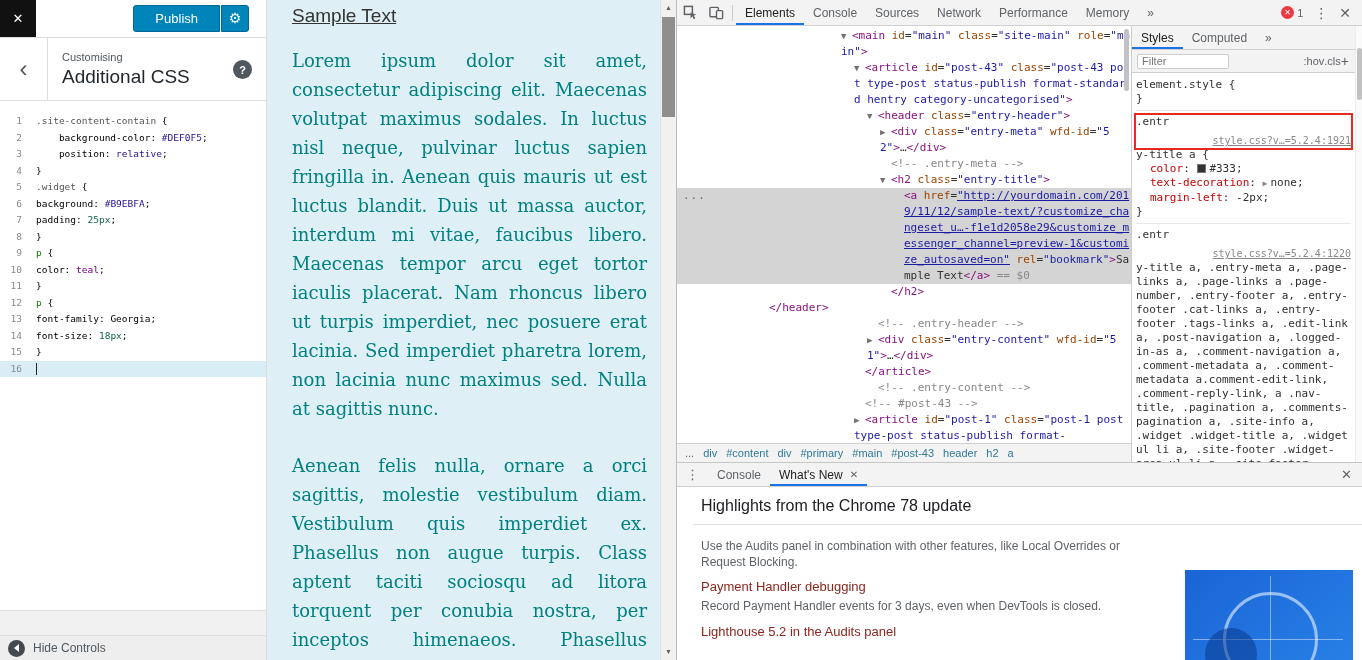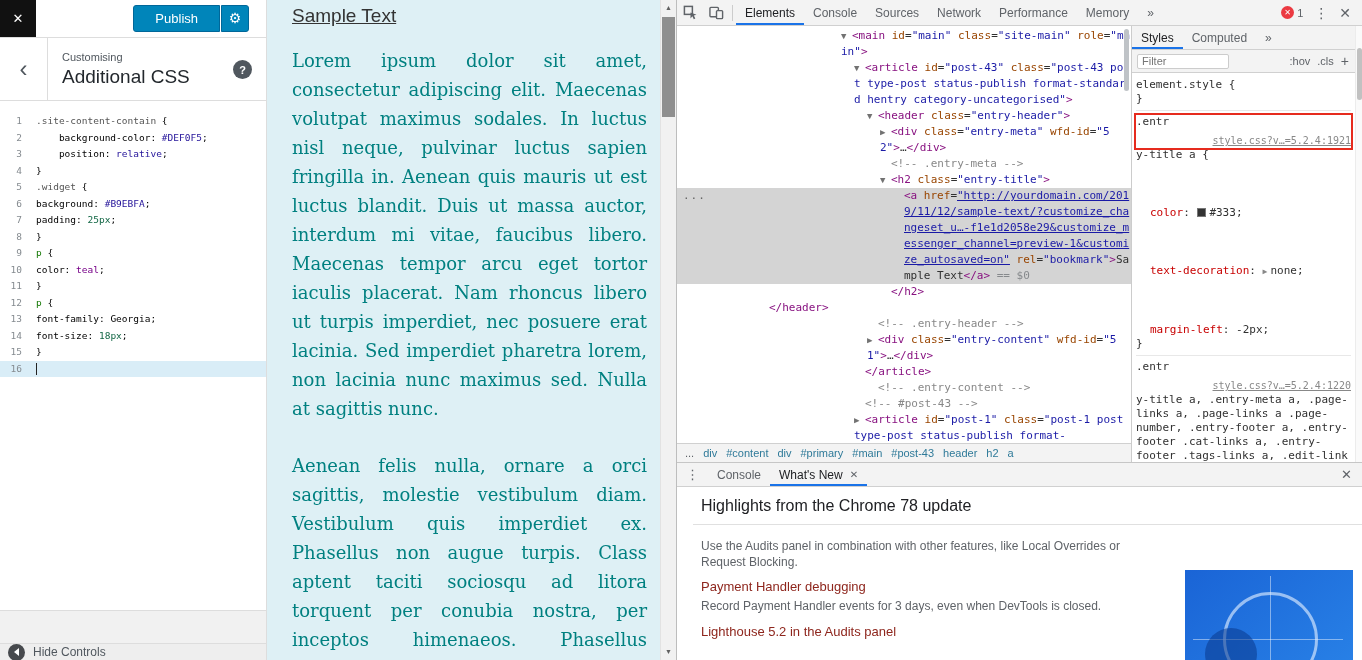--- a/index.html
+++ b/index.html
@@ -18,21 +18,21 @@
   .cz-title{position:absolute;left:62px;top:28px;font-size:19px;font-weight:400;color:#23282d;}
   .cz-help{position:absolute;right:14px;top:22px;width:19px;height:19px;border-radius:50%;background:#50575e;color:#fff;font-size:11px;font-weight:bold;display:flex;align-items:center;justify-content:center;cursor:pointer;}
   .cz-editor{position:absolute;top:101px;left:0;right:0;height:510px;background:#fff;font-family:"DejaVu Sans Mono",monospace;font-size:9.5px;line-height:16.5px;padding-top:12px;overflow:hidden;border-bottom:1px solid #ddd;}
   .code-line{display:flex;white-space:pre;}
   .code-line.active{background:#d9edf7;}
   .gut{width:30px;flex:none;text-align:right;padding-right:8px;color:#858b90;}
   .code-text{white-space:pre;padding-left:6px;}
   .cursor{display:inline-block;width:1px;height:12px;background:#222;vertical-align:text-top;}
   .cz-editor .sg-sel{color:#555;} .cz-editor .sg-tagsel{color:#170;} .cz-editor .sg-prop{color:#000;}
   .cz-editor .sg-atom{color:#219;} .cz-editor .sg-num{color:#164;} .cz-editor .sg-kw{color:#708;} .cz-editor .sg-pln{color:#000;}
-  .cz-footer{position:absolute;bottom:0;left:0;right:0;height:17px;background:#eee;border-top:1px solid #ddd;display:flex;align-items:center;gap:8px;padding-left:8px;}
+  .cz-footer{position:absolute;bottom:0;left:0;right:0;height:25px;background:#eee;border-top:1px solid #ddd;display:flex;align-items:center;gap:8px;padding-left:8px;}
   .cz-collapse{width:17px;height:17px;border-radius:50%;background:#46494d;color:#fff;display:flex;align-items:center;justify-content:center;cursor:pointer;}
   .cz-collapse .tri{width:0;height:0;border-right:5px solid #fff;border-top:4px solid transparent;border-bottom:4px solid transparent;margin-right:1px;}
   .cz-hide{font-size:12px;color:#50575e;cursor:pointer;}
 
   
   #preview{position:absolute;left:267px;top:0;width:393px;height:660px;background:#DEF0F5;overflow:hidden;}
   .pv-inner{padding:5px 13px 0 25px;}
   .pv-title{display:inline-block;font-size:19px;color:#333;text-decoration:underline;margin-bottom:19px;cursor:pointer;}
   .pv-p{font-family:"DejaVu Serif",serif;font-size:18px;line-height:29px;color:#008080;text-align:justify;margin-bottom:28px;}
   #pv-scroll{position:absolute;left:660px;top:0;width:16px;height:660px;background:#f1f1f1;border-left:1px solid #e2e2e2;}
@@ -64,32 +64,32 @@
   .dt-tree .sg-pln{color:#303030;} .dt-tree .sg-comment{color:#888;} .dt-tree .sg-annot{color:#86898c;}
   .dt-tree .sg-arrow{color:#727272;font-size:9px;display:inline-block;width:11px;}
   .el-thumb{position:absolute;right:2px;top:3px;width:5px;height:62px;background:#bfc3c7;border-radius:2.5px;}
 
   .dt-crumbs{position:absolute;top:443px;left:0;width:454px;height:19px;background:#f3f3f3;border-top:1px solid #d0d0d0;display:flex;align-items:center;gap:9px;padding-left:8px;font-size:11px;overflow:hidden;}
   .crumb{color:#2f7a99;cursor:pointer;white-space:nowrap;}
   .crumb.dim{color:#5f6368;}
 
   .dt-styles{position:absolute;top:26px;left:454px;width:232px;height:436px;border-left:1px solid #ccc;background:#fff;overflow:hidden;}
   .st-tabs{height:24px;background:#f3f3f3;border-bottom:1px solid #d0d0d0;display:flex;}
-  .st-filter{height:23px;background:#f3f3f3;border-bottom:1px solid #d0d0d0;display:flex;align-items:center;gap:7px;padding:0 14px 0 5px;font-size:11px;color:#5f6368;}
+  .st-filter{height:23px;background:#f3f3f3;border-bottom:1px solid #d0d0d0;display:flex;align-items:center;padding:0 14px 0 5px;font-size:11px;color:#5f6368;}
   .st-filter input{width:92px;height:15px;font-size:11px;border:1px solid #ccc;border-radius:2px;padding:0 4px;background:#fff;color:#333;outline:none;font-family:"Liberation Sans",sans-serif;}
   .st-tog{margin-left:auto;cursor:pointer;}
   .st-tog + .st-tog{margin-left:0;}
   .st-plus{font-size:14px;cursor:pointer;}
   .st-content{font-family:"DejaVu Sans Mono",monospace;font-size:11px;line-height:14px;padding:3px 12px 0 4px;color:#303030;}
   .es-block,.css-rule{border-bottom:1px solid #e8e8e8;padding:2px 0 4px;margin-bottom:2px;}
   .rule-head{overflow:hidden;}
   .rule-head.annotated{outline:2px solid #e62b1e;outline-offset:0;}
   .src-link{float:right;color:#888;text-decoration:underline;font-size:10px;cursor:pointer;margin-top:19px;}
   .rule-selcont,.rule-close{word-wrap:break-word;}
-  .css-prop{padding-left:14px;margin-top:44px;}
+  .css-prop{padding-left:14px;}
   .prop-name{color:#c80000;}
   .prop-value{color:#303030;}
   .swatch{display:inline-block;width:9px;height:9px;border:1px solid #777;margin:0 3px -1px 1px;}
   .prop-arrow{color:#888;font-size:8px;margin-right:3px;}
   .st-scroll{position:absolute;right:0;top:0;bottom:0;width:8px;background:#fafafa;border-left:1px solid #ececec;}
   .st-thumb{position:absolute;right:1px;top:22px;width:5px;height:52px;background:#c1c1c1;border-radius:2.5px;}
 
   .dt-drawer{position:absolute;top:462px;left:0;width:686px;height:198px;background:#fff;}
   .dr-tabs{position:relative;height:25px;background:#f3f3f3;border-top:1px solid #c6c6c6;border-bottom:1px solid #d0d0d0;display:flex;align-items:center;}
   .dr-kebab{padding:0 9px;color:#5f6368;font-size:13px;cursor:pointer;}

